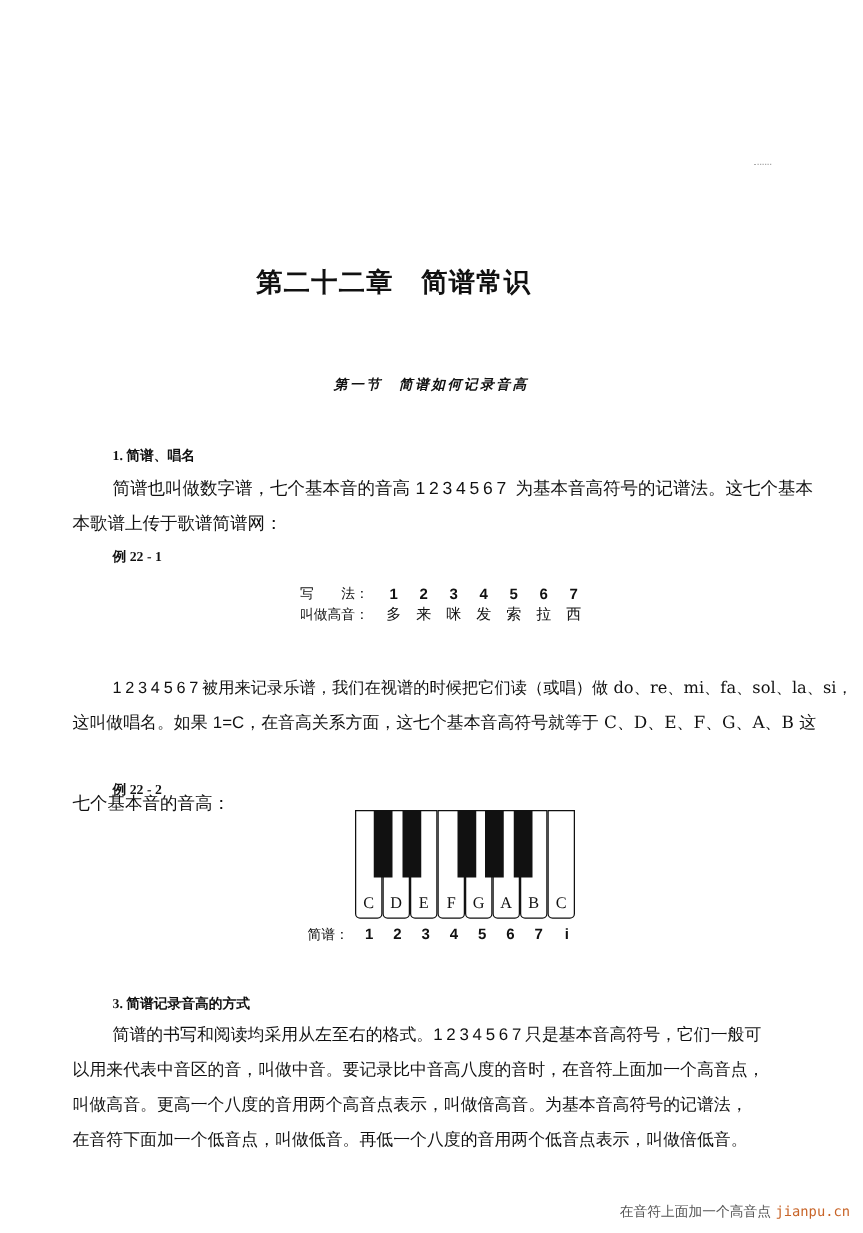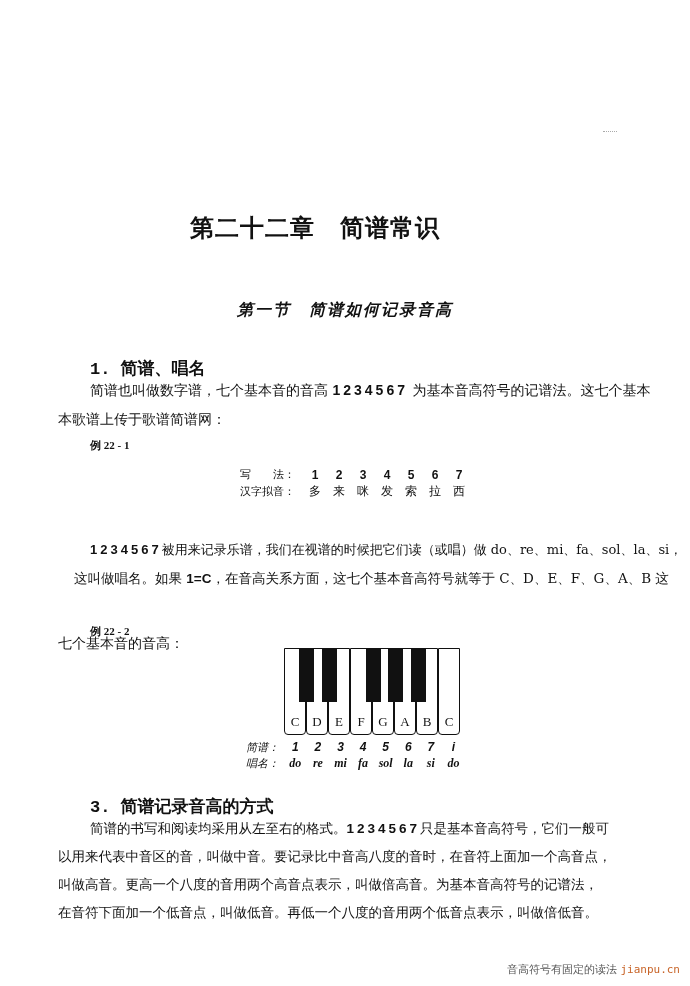--- a/index.html
+++ b/index.html
@@ -1,39 +1,39 @@
 <!DOCTYPE html>
 <html><head>
 <meta charset="utf-8">
 <style>
   html, body { margin: 0; padding: 0; background: #ffffff; }
   body { width: 690px; height: 986px; position: relative; overflow: hidden;
          font-family: "DejaVu Serif", "Liberation Serif", serif; color: #111; }
   .abs { position: absolute; white-space: nowrap; }
   .chapter-title { left: 0; width: 630px; top: 212px; text-align: center;
-         font-family: "DejaVu Sans", sans-serif; font-weight: bold; font-size: 24px; letter-spacing: 1px; }
+         font-family: "DejaVu Sans", sans-serif; font-weight: bold; font-size: 21px; letter-spacing: 1px; }
   .section-title { left: 0; width: 690px; top: 300px; text-align: center;
-         font-family: "DejaVu Serif", serif; font-weight: bold; font-style: italic; font-size: 16px; letter-spacing: 2px; }
-  .h2 { font-family: Liberation Mono, monospace; font-weight: bold; font-size: 17px; }
+         font-family: "DejaVu Serif", serif; font-weight: bold; font-style: italic; font-size: 11px; letter-spacing: 2px; }
+  .h2 { font-family: Liberation Serif, serif; font-weight: bold; font-size: 11px; }
   .p { font-size: 14px; line-height: 30px; }
-  .num { font-family: "Liberation Sans", sans-serif; font-weight: bold; letter-spacing: 3px; }
+  .num { font-family: "Liberation Sans", sans-serif; font-weight: normal; letter-spacing: 3px; }
   .ex-label { font-size: 11px; font-family: "Liberation Serif", serif; font-weight: bold; }
   .tbl { font-size: 12px; }
   .tbl td { padding: 0 6px; text-align: center; height: 17px; }
   .tbl td.lbl { text-align: justify; text-align-last: justify; width: 54px; padding-right: 8px; font-family: Liberation Mono, monospace; font-size: 11px; }
   .tbl .b { font-family: "Liberation Sans", sans-serif; font-weight: bold; }
   .tbl .s { font-family: "Liberation Serif", serif; font-weight: bold; }
   .piano { left: 284px; top: 648px; width: 181px; height: 89px; }
   .wkey { position: absolute; top: 0; width: 22px; height: 87px; border: 1px solid #111;
           border-radius: 0 0 4px 4px; background: #fff; box-sizing: border-box; }
   .wkey span { position: absolute; bottom: 4px; left: 0; width: 100%; text-align: center;
           font-family: "Liberation Serif", serif; font-size: 13px; }
   .bkey { position: absolute; top: 0; width: 15px; height: 54px; background: #111; }
   .under-piano { font-size: 12px; }
-  .under-piano td { text-align: center; padding: 0; width: 22.6px; height: 16px; font-style: italic; }
+  .under-piano td { text-align: center; padding: 0; width: 22.6px; height: 16px; }
   .watermark { right: 10px; top: 962px; font-size: 11px; color: #555; font-family: "DejaVu Sans", sans-serif; }
   .watermark .site { color: #c86428; font-family: "DejaVu Sans Mono", monospace; }
   .speck { left: 603px; top: 131px; width: 14px; height: 2px; border-top: 1px dotted #aaa; }
 </style>
 </head>
 <body>
 
 <div class="abs speck"></div>
 
 <div class="abs chapter-title">第二十二章　简谱常识</div>
@@ -53,36 +53,36 @@
     <td class="lbl">写　　法：</td>
     <td class="b">1</td>
     <td class="b">2</td>
     <td class="b">3</td>
     <td class="b">4</td>
     <td class="b">5</td>
     <td class="b">6</td>
     <td class="b">7</td>
   </tr>
   <tr>
-    <td class="lbl">汉字拟音：</td>
+    <td class="lbl">叫做高音：</td>
     <td>多</td>
     <td>来</td>
     <td>咪</td>
     <td>发</td>
     <td>索</td>
     <td>拉</td>
     <td>西</td>
   </tr>
 </tbody>
   </table>
 
 <div class="abs p" style="left:90px; top:535px; font-size:13px;">
   <span class="num">1234567</span><span>被用来记录乐谱，我们在视谱的时候把它们读（或唱）做 do、re、mi、fa、sol、la、si，</span>
 </div>
-<div class="abs p" style="left:58px; top:563px; font-size:13.5px;margin-left:16px;">
+<div class="abs p" style="left:58px; top:563px; font-size:13.5px;">
   <span>这叫做唱名。如果 </span><span class="num" style="letter-spacing:0">1=C</span><span>，在音高关系方面，这七个基本音高符号就等于 C、D、E、F、G、A、B 这</span>
 </div>
 <div class="abs p" style="left:58px; top:585px;margin-top:43px;">七个基本音的音高：</div>
 <div class="abs ex-label" style="left:90px; top:624px;">例 22 - 2</div>
 
 <div class="abs piano">
   <div class="wkey" style="left:0px;">
       <span>C</span>
     </div>
   <div class="wkey" style="left:22px;">
@@ -119,37 +119,26 @@
     <td style="width:38px; text-align:left; font-family:'DejaVu Serif',serif; font-size:11px;">简谱：</td>
     <td class="b" style="font-family:'Liberation Sans',sans-serif;font-weight:bold;">1</td>
     <td style="font-family:'Liberation Sans',sans-serif;font-weight:bold;">2</td>
     <td style="font-family:'Liberation Sans',sans-serif;font-weight:bold;">3</td>
     <td style="font-family:'Liberation Sans',sans-serif;font-weight:bold;">4</td>
     <td style="font-family:'Liberation Sans',sans-serif;font-weight:bold;">5</td>
     <td style="font-family:'Liberation Sans',sans-serif;font-weight:bold;">6</td>
     <td style="font-family:'Liberation Sans',sans-serif;font-weight:bold;">7</td>
     <td style="font-family:'Liberation Sans',sans-serif;font-weight:bold;">i</td>
   </tr>
-  <tr>
-    <td style="width:38px; text-align:left; font-family:'DejaVu Serif',serif; font-size:11px;">唱名：</td>
-    <td style="font-family:'Liberation Serif',serif;font-weight:bold;">do</td>
-    <td style="font-family:'Liberation Serif',serif;font-weight:bold;">re</td>
-    <td style="font-family:'Liberation Serif',serif;font-weight:bold;">mi</td>
-    <td style="font-family:'Liberation Serif',serif;font-weight:bold;">fa</td>
-    <td style="font-family:'Liberation Serif',serif;font-weight:bold;">sol</td>
-    <td style="font-family:'Liberation Serif',serif;font-weight:bold;">la</td>
-    <td style="font-family:'Liberation Serif',serif;font-weight:bold;">si</td>
-    <td style="font-family:'Liberation Serif',serif;font-weight:bold;">do</td>
-  </tr>
 </tbody>
   </table>
 
 <div class="abs h2" style="left:90px; top:795px;">3. 简谱记录音高的方式</div>
 <div class="abs p" style="left:90px; top:813px; font-size:13.5px;">
   <span>简谱的书写和阅读均采用从左至右的格式。</span><span class="num">1234567</span><span>只是基本音高符号，它们一般可</span>
 </div>
 <div class="abs p" style="left:58px; top:841px; font-size:13.5px;">以用来代表中音区的音，叫做中音。要记录比中音高八度的音时，在音符上面加一个高音点，</div>
 <div class="abs p" style="left:58px; top:869px; font-size:13.5px;">叫做高音。更高一个八度的音用两个高音点表示，叫做倍高音。为基本音高符号的记谱法，</div>
 <div class="abs p" style="left:58px; top:897px; font-size:13.5px;">在音符下面加一个低音点，叫做低音。再低一个八度的音用两个低音点表示，叫做倍低音。</div>
 
 <div class="abs watermark">
-  <span>音高符号有固定的读法 </span><span class="site">jianpu.cn</span>
+  <span>在音符上面加一个高音点 </span><span class="site">jianpu.cn</span>
 </div>
 
 </body></html>

